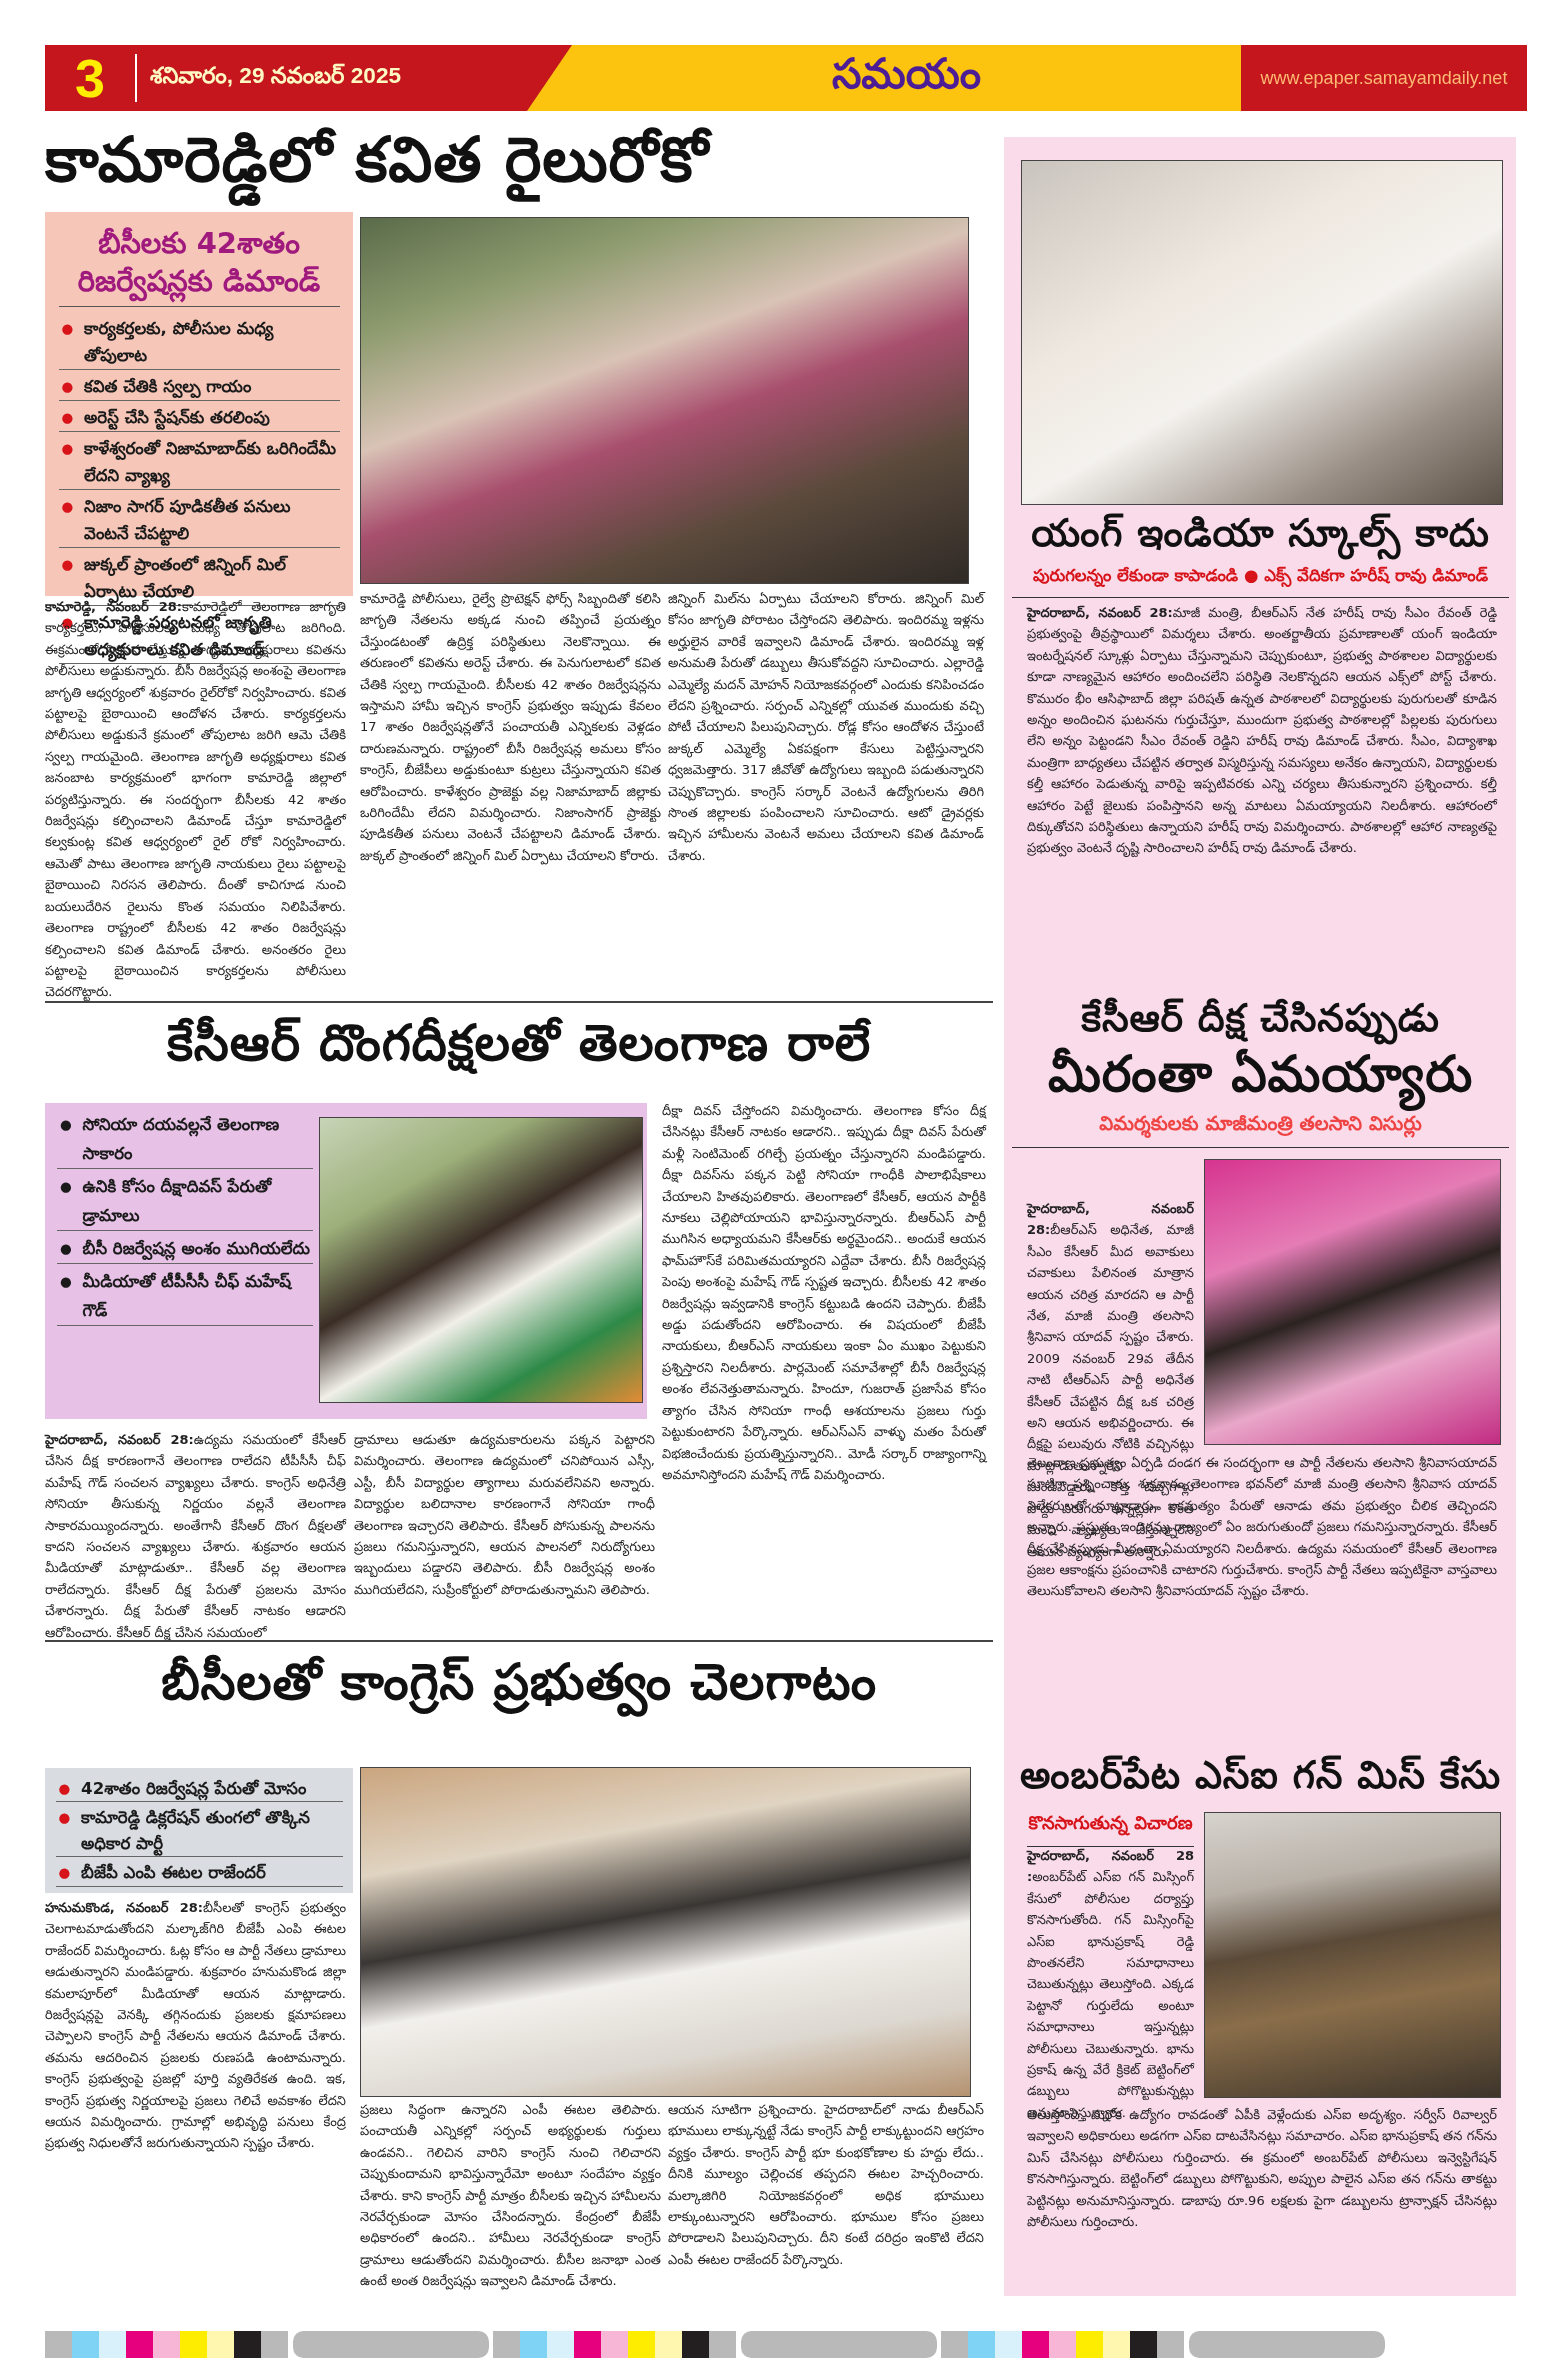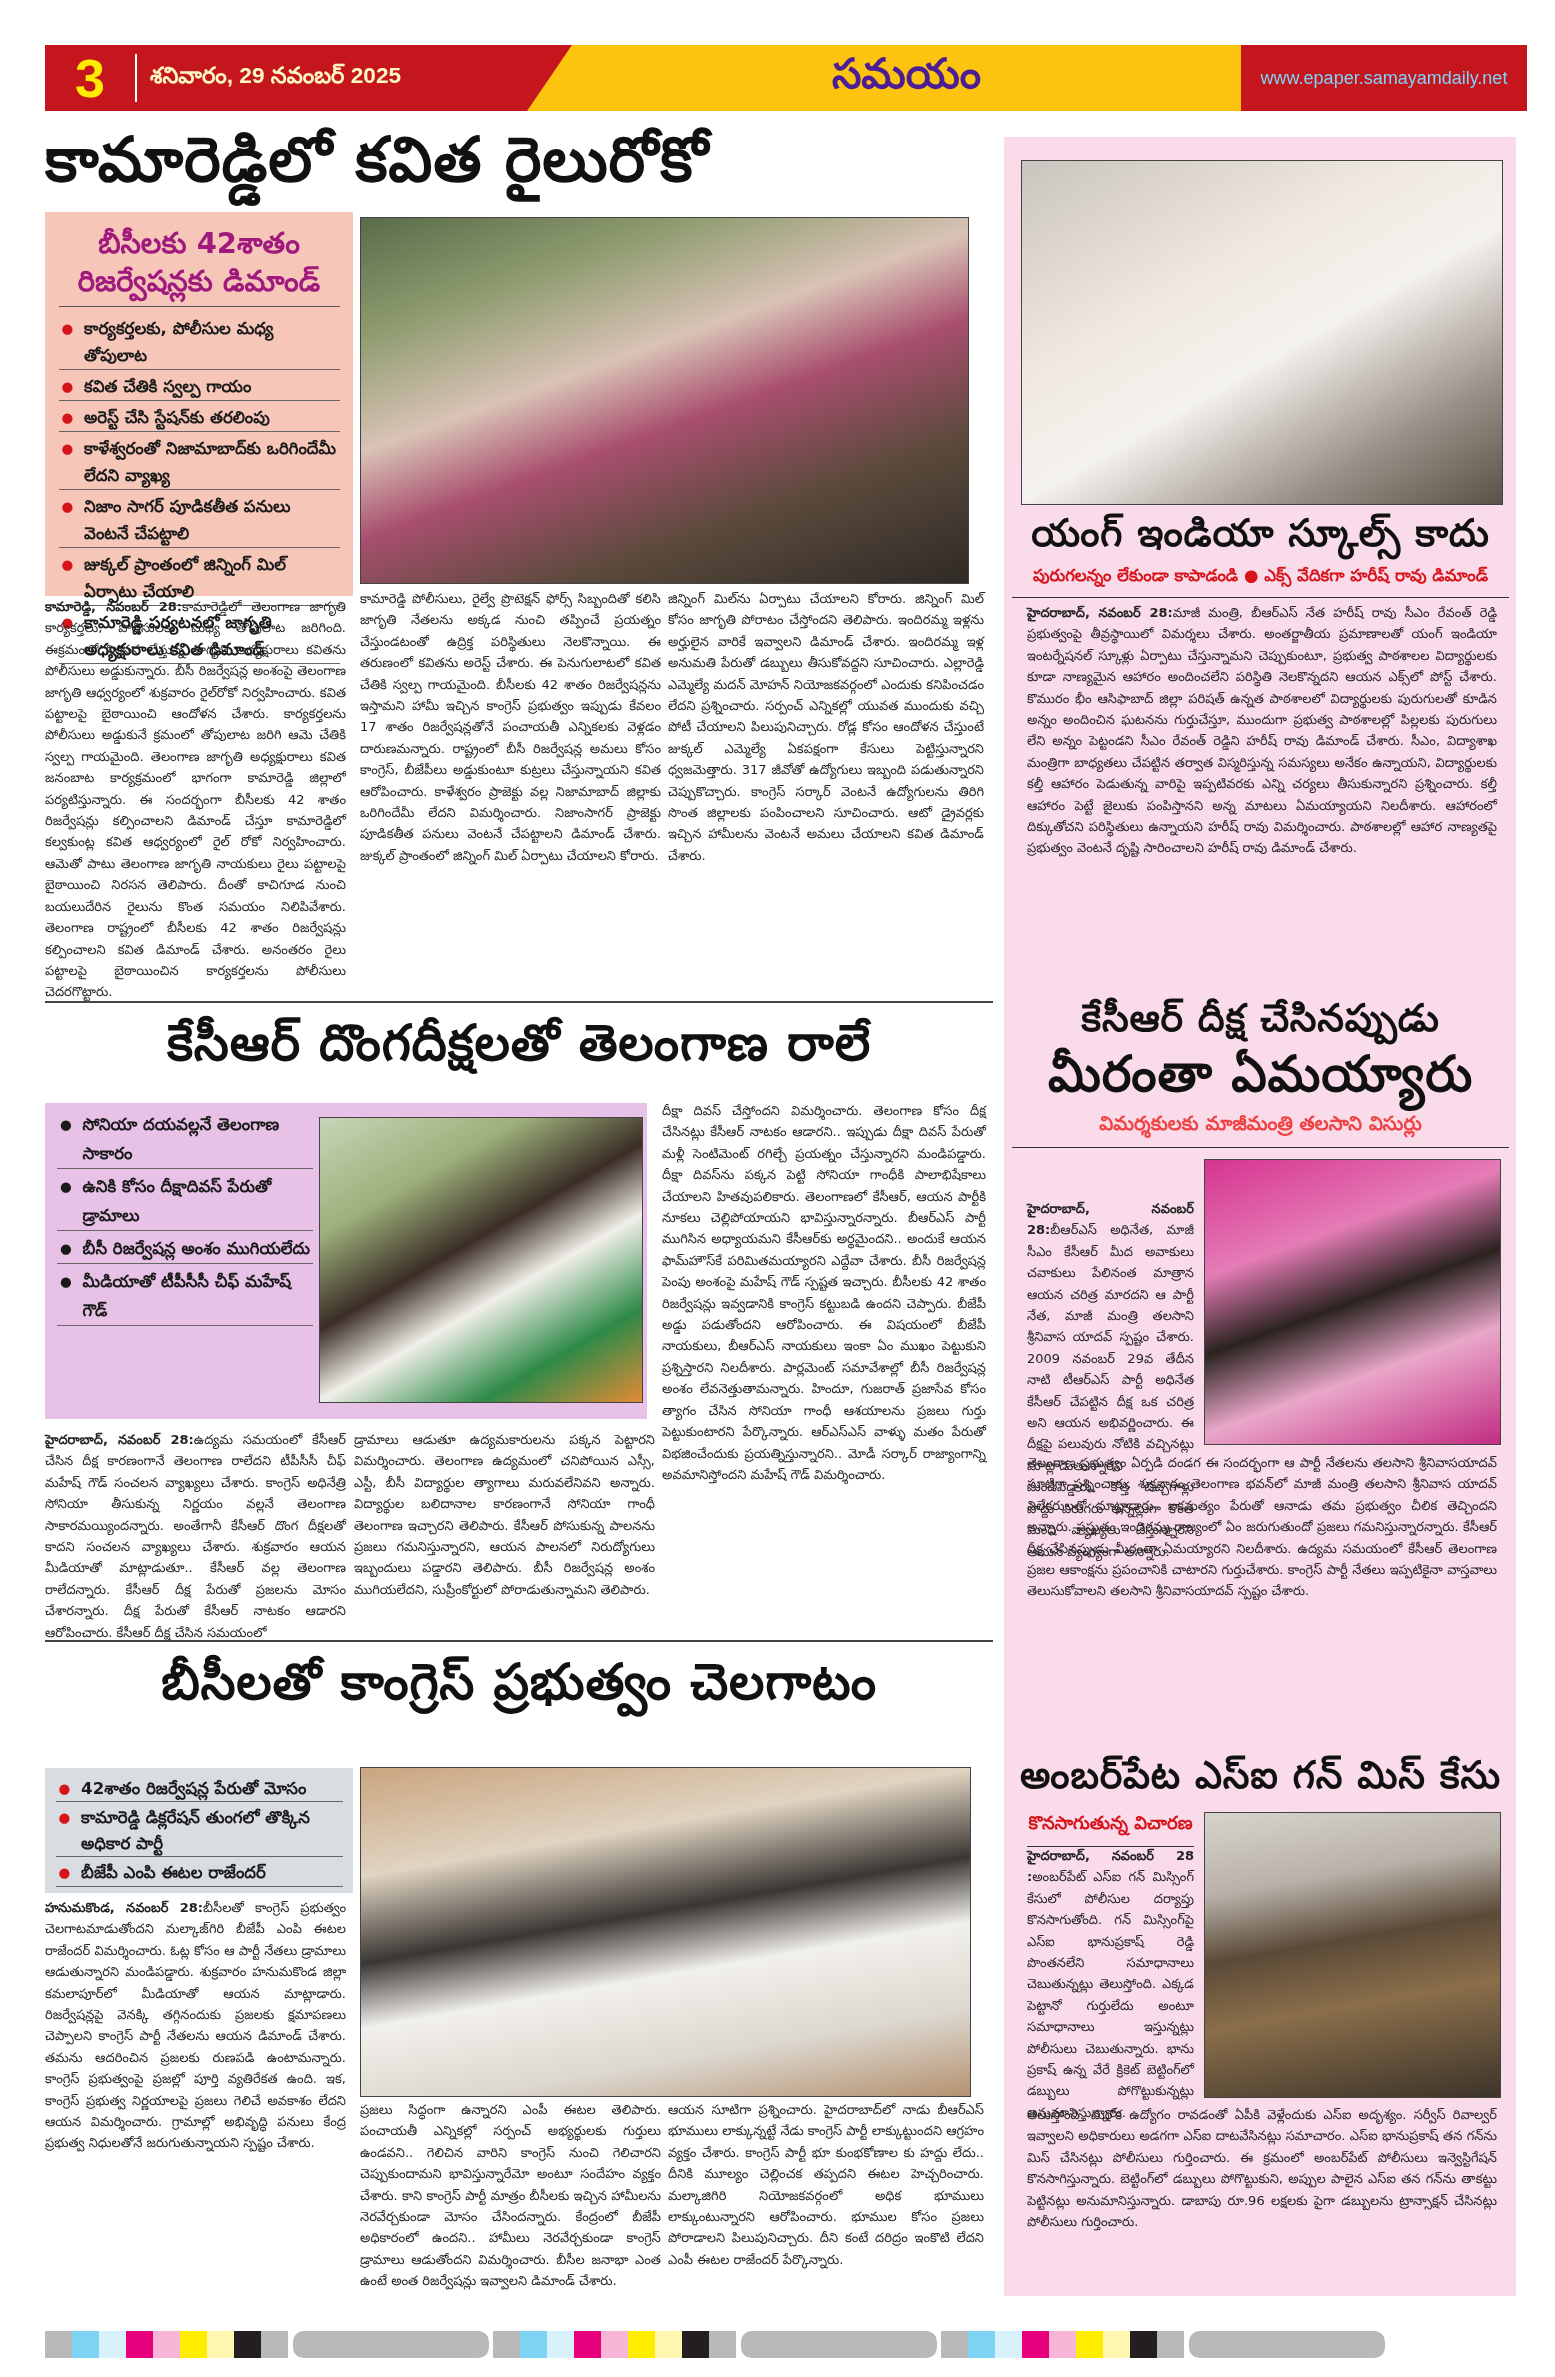--- a/index.html
+++ b/index.html
@@ -9,21 +9,21 @@
   
   .masthead { position: absolute; left: 45px; top: 45px; width: 1482px; height: 66px; display: flex; }
   .mh-left { position: relative; width: 527px; height: 66px; background: #c4161c; display: flex; align-items: center; }
   .mh-page { color: #ffec00; font-weight: bold; font-size: 54px; width: 90px; text-align: center; font-family: "Liberation Sans", sans-serif; }
   .mh-sep { width: 1.5px; height: 48px; background: #fff; margin-right: 13.5px; }
   .mh-date { color: #fef9c3; font-size: 22.6px; font-family: "Liberation Sans", sans-serif; font-weight: bold; }
   .mh-mid { position: relative; flex: 1; height: 66px; background: #fcc30f; display: flex; align-items: center; justify-content: center; }
   .mh-mid::before { content: ""; position: absolute; left: -45px; top: 0; width: 0; height: 0; border-bottom: 66px solid #fcc30f; border-left: 45px solid transparent; }
   .mh-brand { color: #4c1d95; font-size: 42px; font-weight: bold; }
   .mh-right { width: 286px; height: 66px; background: #c4161c; display: flex; align-items: center; justify-content: center; }
-  .mh-url { color: #7dd3fc; font-size: 18px; font-family: "Liberation Sans Narrow", "Liberation Sans", sans-serif; }
+  .mh-url { color: #fdba74; font-size: 18px; font-family: "Liberation Sans Narrow", "Liberation Sans", sans-serif; }
 
   
   .abs { position: absolute; }
   .headline { font-weight: bold; color: #111; line-height: 1.1; letter-spacing: 0.8px; }
   .body-text { font-size: 13px; line-height: 21.4px; text-align: justify; color: #222; font-family: "DejaVu Sans", sans-serif; }
   .body-text b { font-weight: bold; }
   .photo { background: linear-gradient(135deg, #8a7a66 0%, #b9a38a 35%, #6b5a4a 60%, #c8b7a4 100%); border: 0.8px solid #444; overflow: hidden; }
   .bullets { list-style: none; }
   .bullets li { position: relative; padding-left: 25.6px; font-weight: bold; font-size: 16.6px; line-height: 27px; border-bottom: 0.8px solid #666; margin-bottom: 3px; }
   .bullets li::before { content: "●"; position: absolute; left: 3px; top: 0; font-size: 13.5px; }

